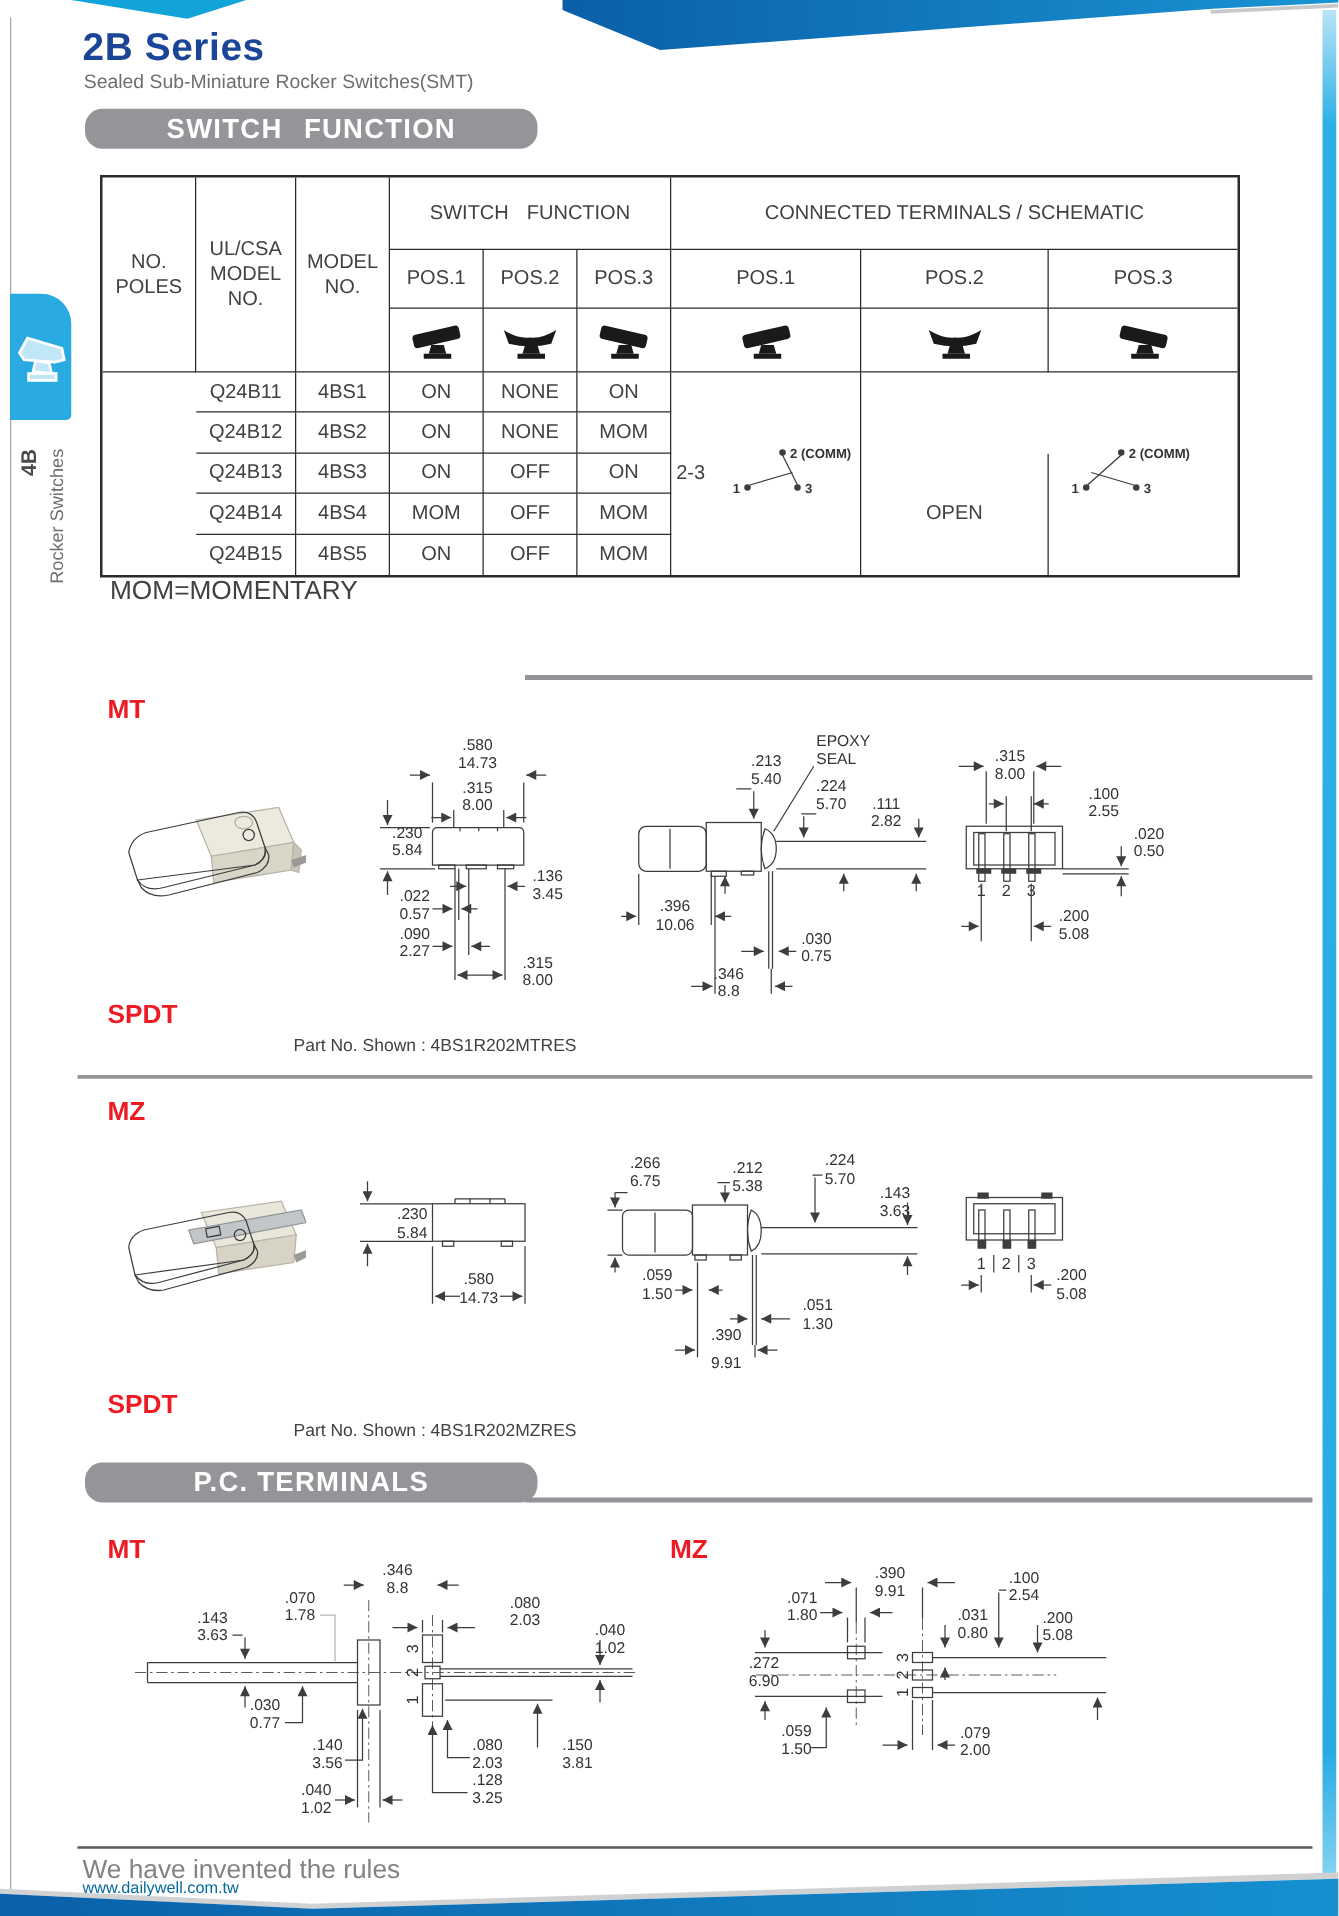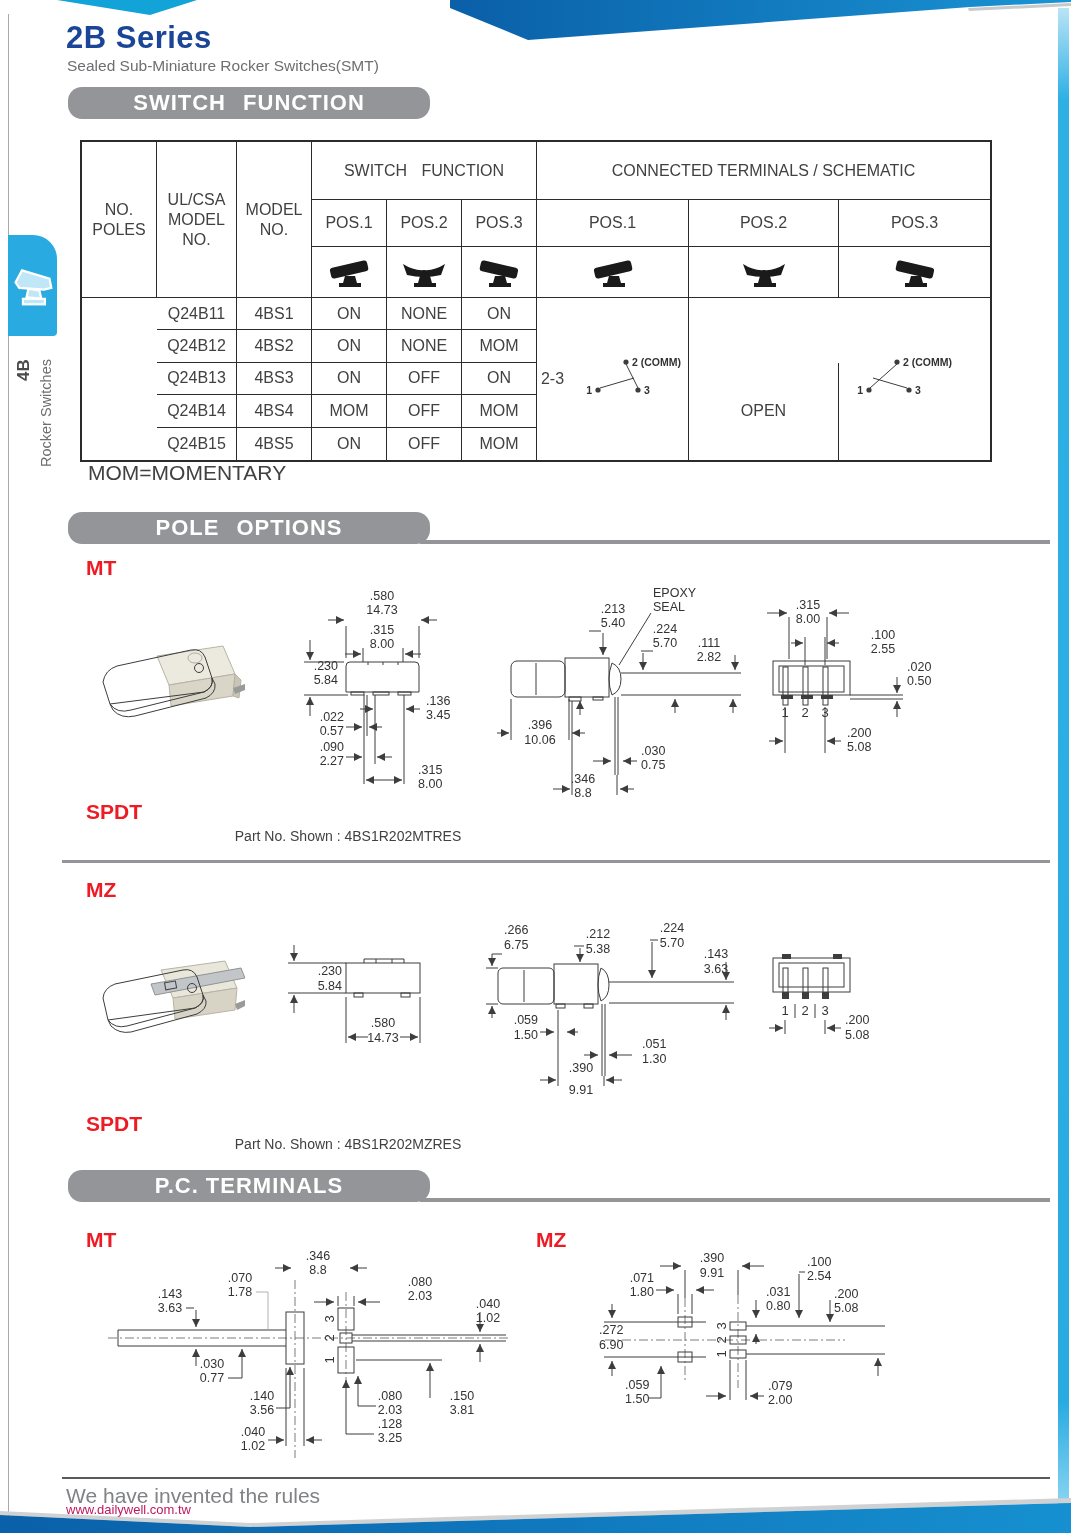--- a/index.html
+++ b/index.html
@@ -36,21 +36,21 @@
   .dwg .dd{stroke-dasharray:9 3 2 3;stroke-width:.8;stroke:#5a5a5c}
   .dwg text{fill:#333335;font:12.5px "Liberation Sans",sans-serif;stroke:none;text-anchor:middle}
   .dwg text.s{text-anchor:start}.dwg text.e{text-anchor:end}
   .dwg text.pin{font-size:13px}
   .photo path,.photo polygon,.photo rect,.photo circle{stroke-width:1}
   
   #side-tab{position:absolute;left:8px;top:235px;width:49px;height:101px;background:#29abe2;
             border-radius:0 24px 4px 0;display:flex;align-items:center;justify-content:center}
   .vtext{position:absolute;transform:rotate(-90deg);white-space:nowrap}
   #footer-slogan{font-size:21px;font-weight:normal;color:#808285}
-  #footer-url{font-size:13px;color:#be185d}
+  #footer-url{font-size:13px;color:#0369a1}
 </style>
 </head>
 <body>
 
 <div id="page">
 
   <svg width="0" height="0" style="position:absolute" aria-hidden="true">
     <defs>
       <marker id="ah" viewBox="0 0 10 10" refX="10" refY="5" markerWidth="10" markerHeight="8" orient="auto">
         <path d="M0,0L10,5L0,10Z" fill="#3d3d3f" stroke="none"></path>
@@ -207,21 +207,20 @@
           <text class="s" x="64" y="14" style="font-size:10.5px;font-weight:bold">2 (COMM)</text>
           <text class="e" x="24" y="42" style="font-size:10.5px;font-weight:bold">1</text>
           <text class="s" x="76" y="42" style="font-size:10.5px;font-weight:bold">3</text>
         </svg>
       </div>
     </div>
   </div>
 
   <div class="abs" style="left:88px;top:461px;font-size:21px">MOM=MOMENTARY</div>
 
-  <div class="banner ws" style="left:68px;top:512px">POLE OPTIONS</div>
   <div class="banner-line" style="left:420px;top:540px;width:630px"></div>
 
   <div class="abs red" style="left:86px;top:556px">MT</div>
 
   <svg class="dwg photo" style="left:95px;top:638px" width="150" height="112" viewBox="0 0 150 112">
     <polygon points="62,18 128,8 140,36 74,47" fill="#eceadf" stroke="#b7b4a6"></polygon>
     <polygon points="74,47 140,36 138,58 76,68" fill="#d9d6c8" stroke="#b7b4a6"></polygon>
     <polygon points="140,36 146,42 144,60 138,58" fill="#c8c5b6" stroke="#b7b4a6"></polygon>
     <polygon points="138,50 150,46 150,52 140,56" fill="#9a9a98" stroke="none"></polygon>
     <ellipse cx="100" cy="20" rx="7" ry="5" fill="none" stroke="#b0ad9e"></ellipse>

